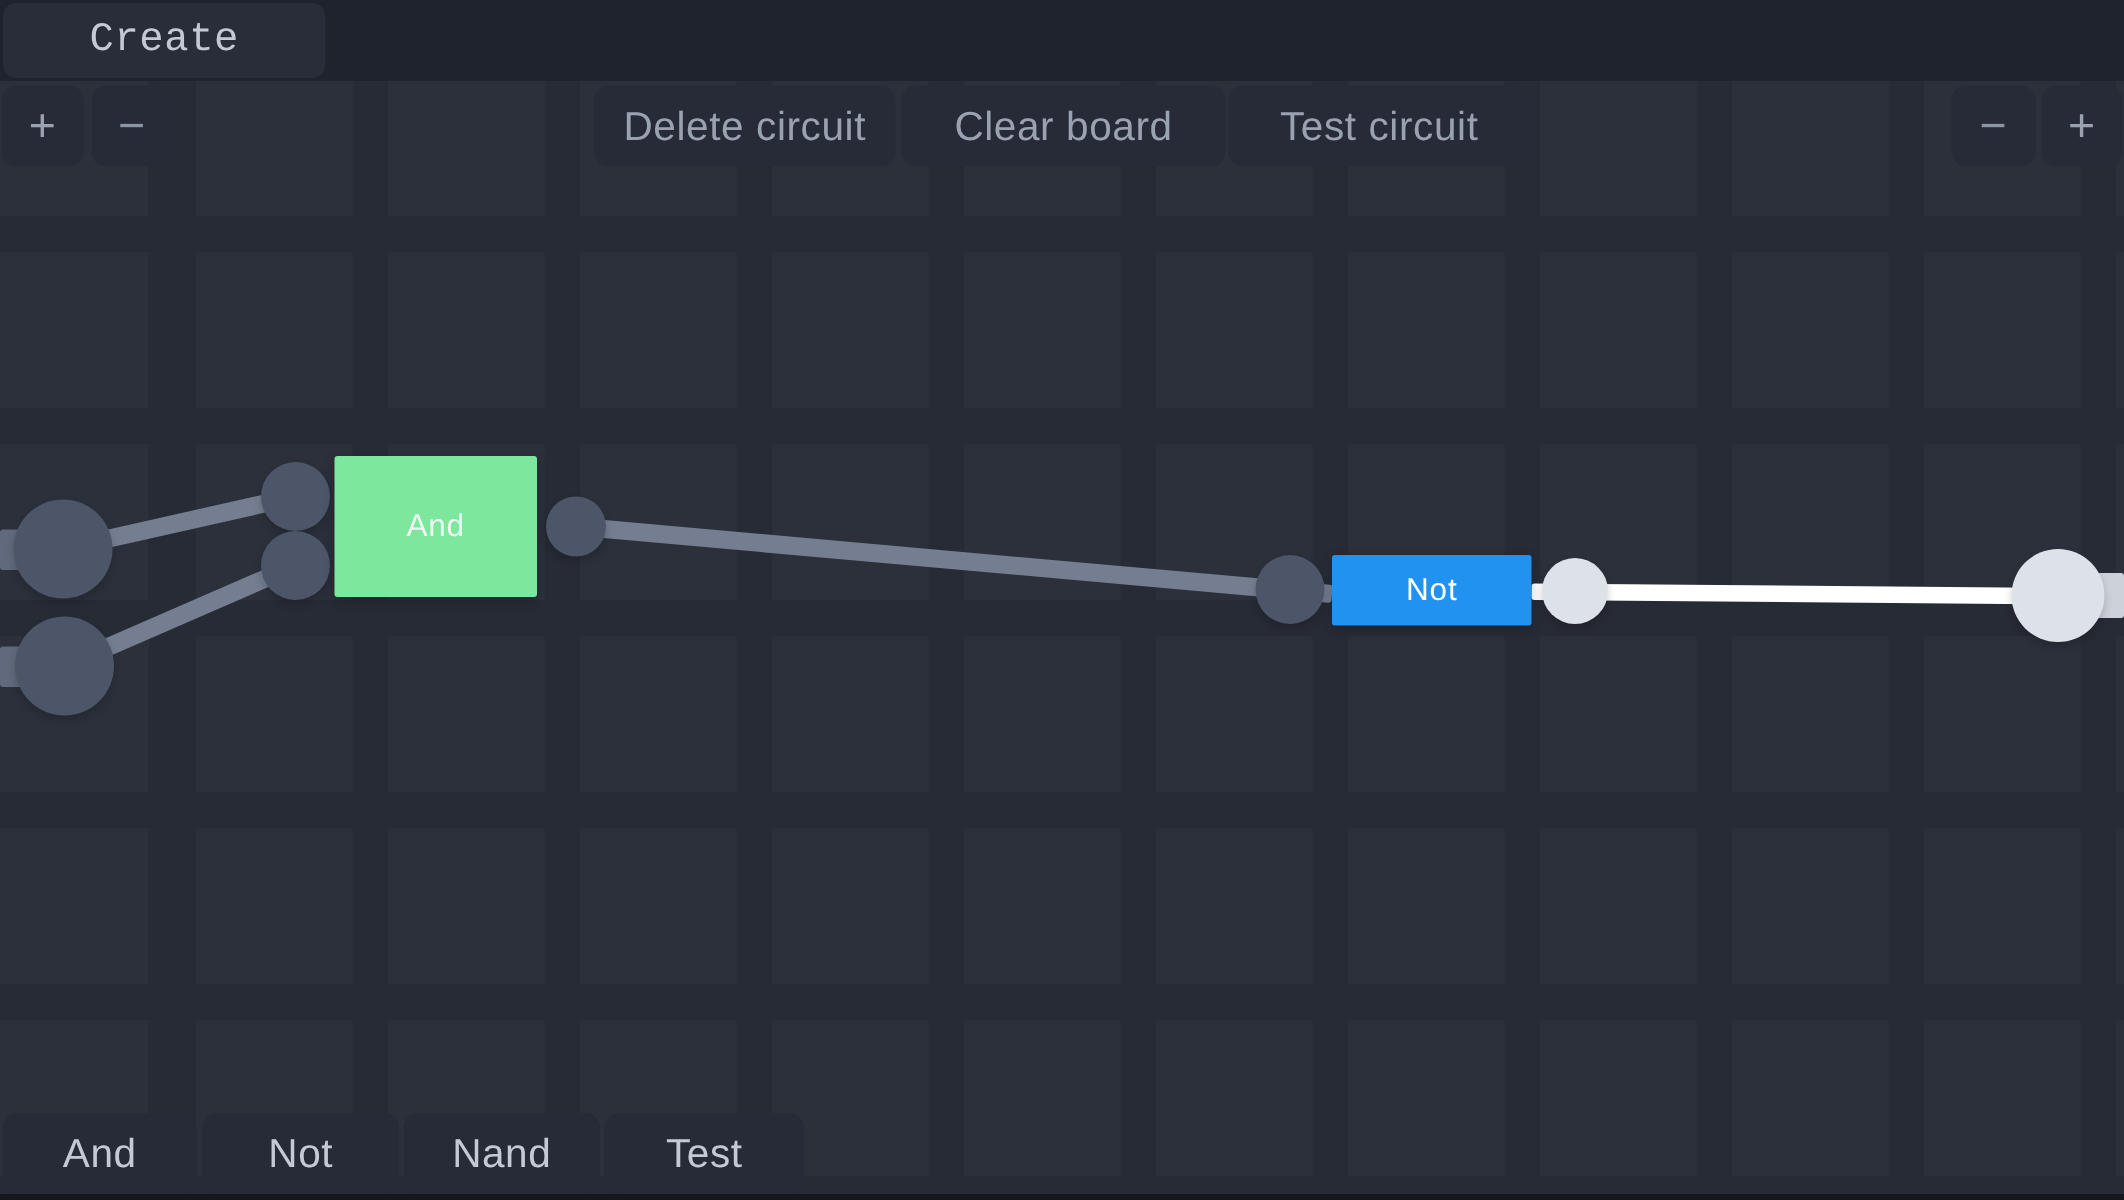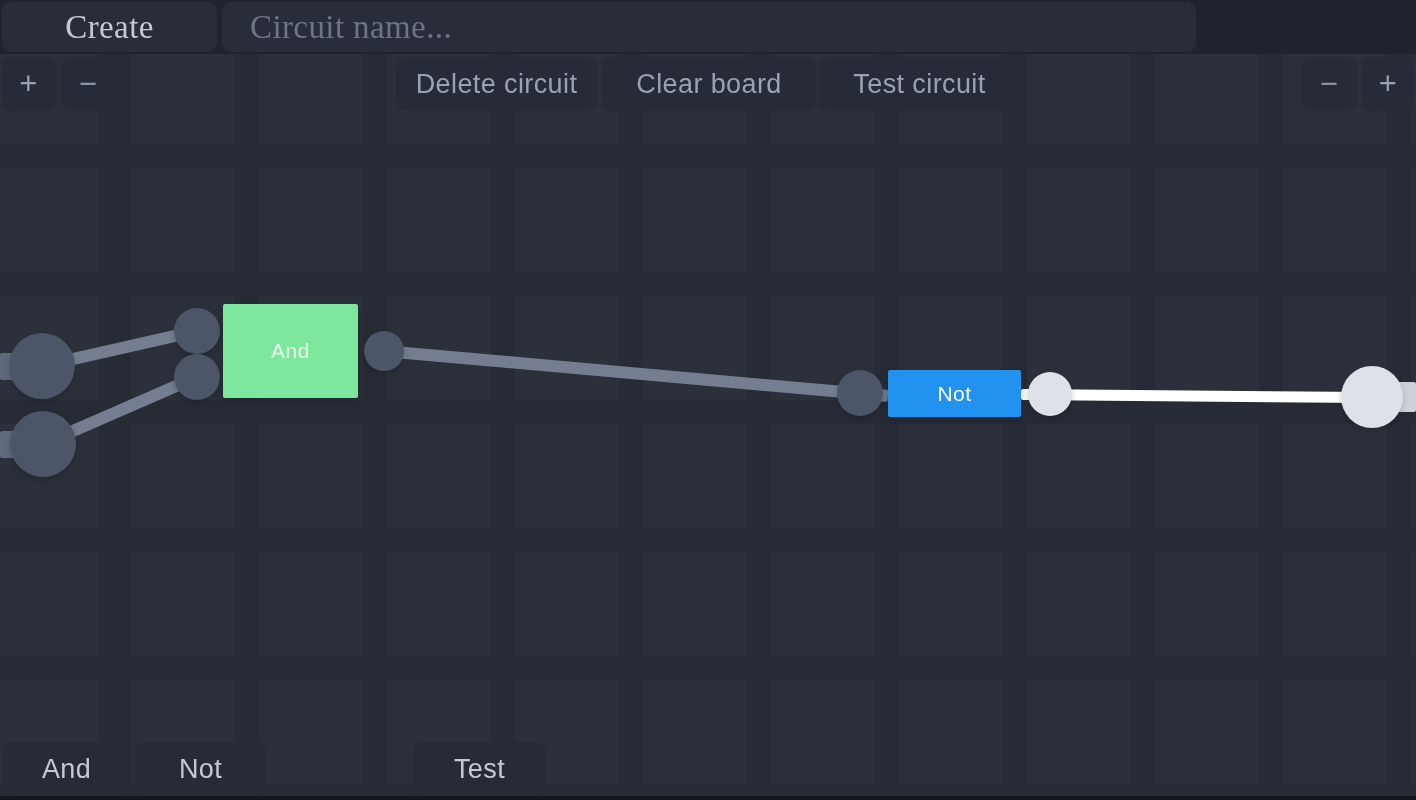--- a/index.html
+++ b/index.html
@@ -27,21 +27,21 @@
   .gate{
     position:absolute;z-index:3;display:flex;align-items:center;justify-content:center;
     font-size:21px;letter-spacing:.5px;border-radius:2px;
     box-shadow:0 3px 8px rgba(0,0,0,0.2);
   }
 
   
   .topbar{position:absolute;left:0;top:0;width:1416px;height:54px;background:#1f232d;z-index:10;}
   .tb-item{
     position:absolute;top:2px;height:50px;background:#282d39;border:none;border-radius:9px;
-    font-family:Liberation Serif, serif;font-size:33px;letter-spacing:.4px;
+    font-family:Liberation Mono, monospace;font-size:27px;letter-spacing:.4px;
     display:flex;align-items:center;justify-content:center;box-sizing:border-box;cursor:pointer;
   }
   .tb-create{left:2px;width:215px;color:#c4cad4;}
   .tb-input{
     left:222px;width:974px;color:#c4cad4;background:#282d39;border:none;border-radius:9px;
     padding:0 0 0 28px;justify-content:flex-start;text-align:left;outline:none;
   }
   .tb-input::placeholder{color:#6d7585;opacity:1;}
   .tb-menu{left:1200px;width:214px;color:#b8bfc9;}
 
@@ -63,21 +63,21 @@
 
   
   .palette-btn{
     position:absolute;top:742px;height:54px;background:#262b37;border:none;border-radius:10px;
     font-family:"Liberation Sans", sans-serif;font-size:27px;letter-spacing:.4px;color:#c4cad4;
     display:flex;align-items:center;justify-content:center;cursor:pointer;z-index:9;
   }
   .pal-0{left:2px;width:129px;}
   .pal-1{left:135px;width:131px;}
   .pal-2{left:269px;width:131px;}
-  .pal-3{left:413px;width:133px;text-align:right;}
+  .pal-3{left:403px;width:133px;text-align:right;}
 
   .bottom-strip{position:absolute;left:0;top:796px;width:1416px;height:4px;background:#14171e;z-index:11;}
 </style>
 </head>
 <body>
 
 <div class="app">
 
   <div class="canvas" id="canvas">
       <div class="wire" style="left: 0px; top: 352.5px; width: 46px; height: 27px; background: rgb(96, 106, 124); transform: rotate(0rad);"></div>
@@ -94,21 +94,20 @@
       <div class="node" style="left: 364px; top: 331px; height: 40px; width: 40px; background: rgb(77, 86, 104);"></div>
       <div class="node" style="left: 837px; top: 370px; height: 46px; width: 46px; background: rgb(77, 86, 104);"></div>
       <div class="node" style="left: 1028px; top: 372px; height: 44px; width: 44px; background: rgb(221, 226, 233);"></div>
       <div class="node" style="left: 1341px; top: 366px; height: 62px; width: 62px; background: rgb(221, 226, 233);"></div>
       <div class="gate" style="left: 223px; top: 304px; width: 135px; height: 94px; background: rgb(125, 232, 157); color: rgb(238, 247, 240);">And</div>
       <div class="gate" style="left: 888px; top: 370px; width: 133px; height: 47px; background: rgb(34, 146, 240); color: rgb(255, 255, 255);">Not</div>
     </div>
 
   <div class="topbar">
     <button class="tb-item tb-create">Create</button>
-    <input class="tb-item tb-input" value="" placeholder="Circuit name..." style="">
   </div>
 
   <button class="float-btn btn-zoom-in-left">
     <span class="zoom-glyph">+</span>
   </button>
   <button class="float-btn btn-zoom-out-left">
     <span class="zoom-glyph zoom-minus">−</span>
   </button>
 
   <button class="float-btn btn-clear">Clear board</button>
@@ -117,16 +116,17 @@
 
   <button class="float-btn btn-zoom-out-right">
     <span class="zoom-glyph zoom-minus">−</span>
   </button>
   <button class="float-btn btn-zoom-in-right">
     <span class="zoom-glyph">+</span>
   </button>
 
   <button class="palette-btn pal-0">And</button>
   <button class="palette-btn pal-1">Not</button>
+  <button class="palette-btn pal-2">Nand</button>
   <button class="palette-btn pal-3">Test</button>
 
   <div class="bottom-strip"></div>
 </div>
 
 </body></html>

